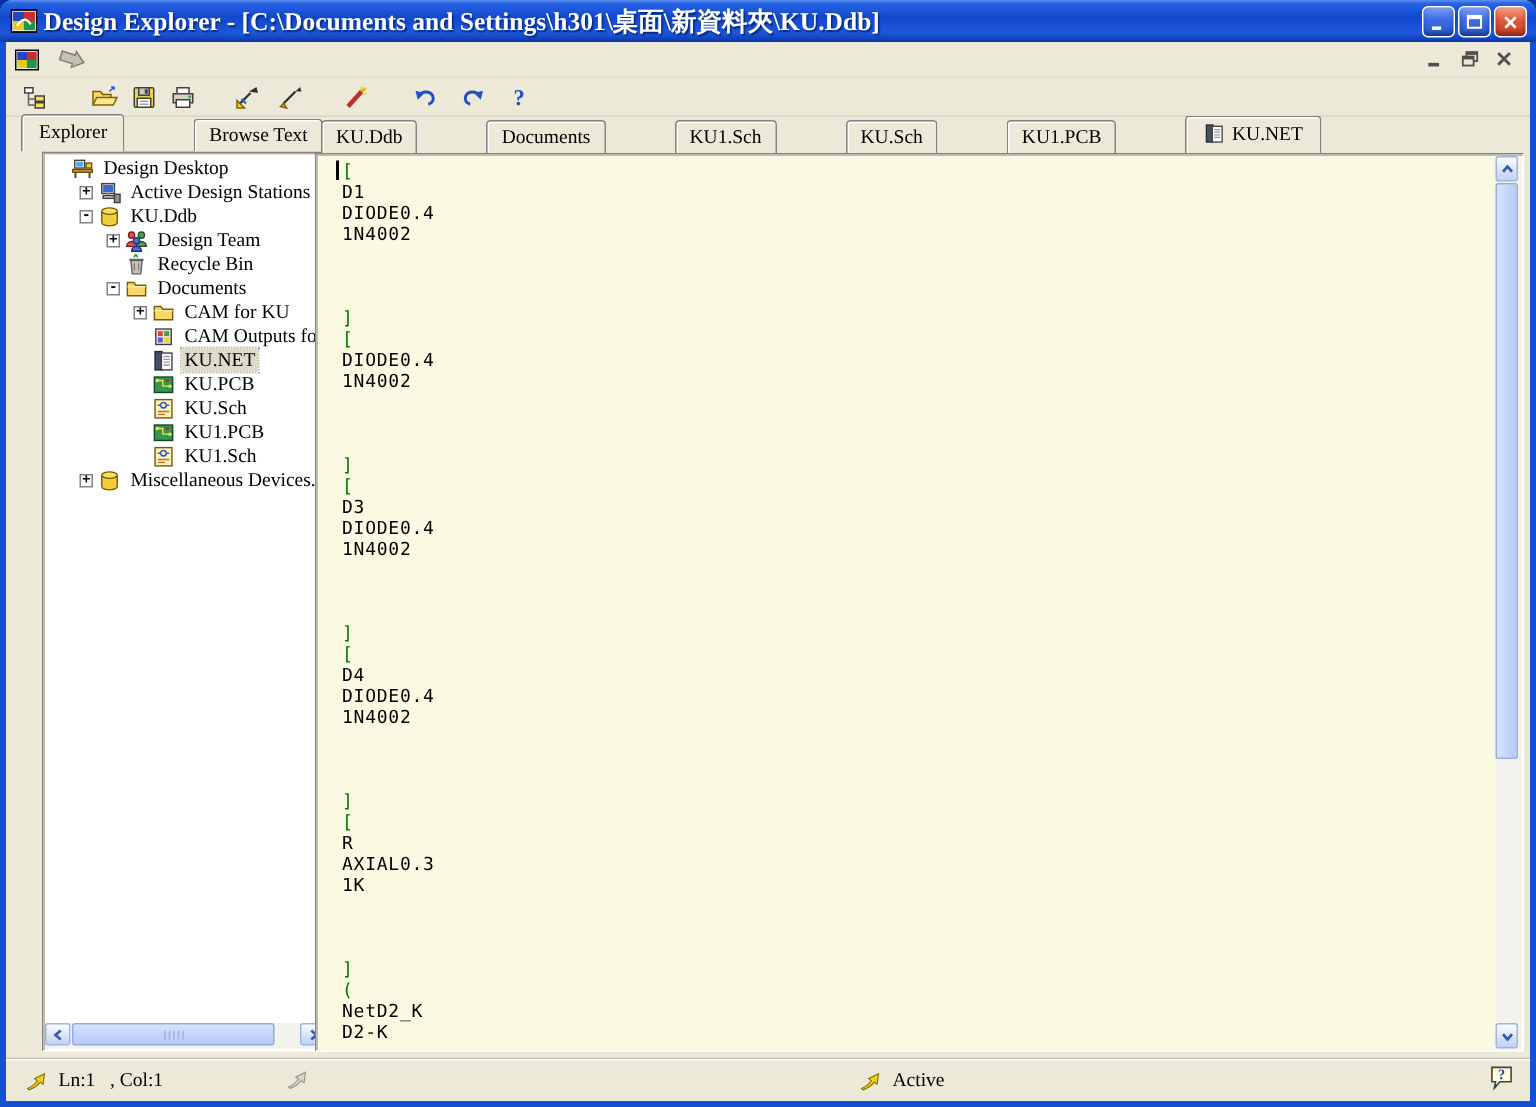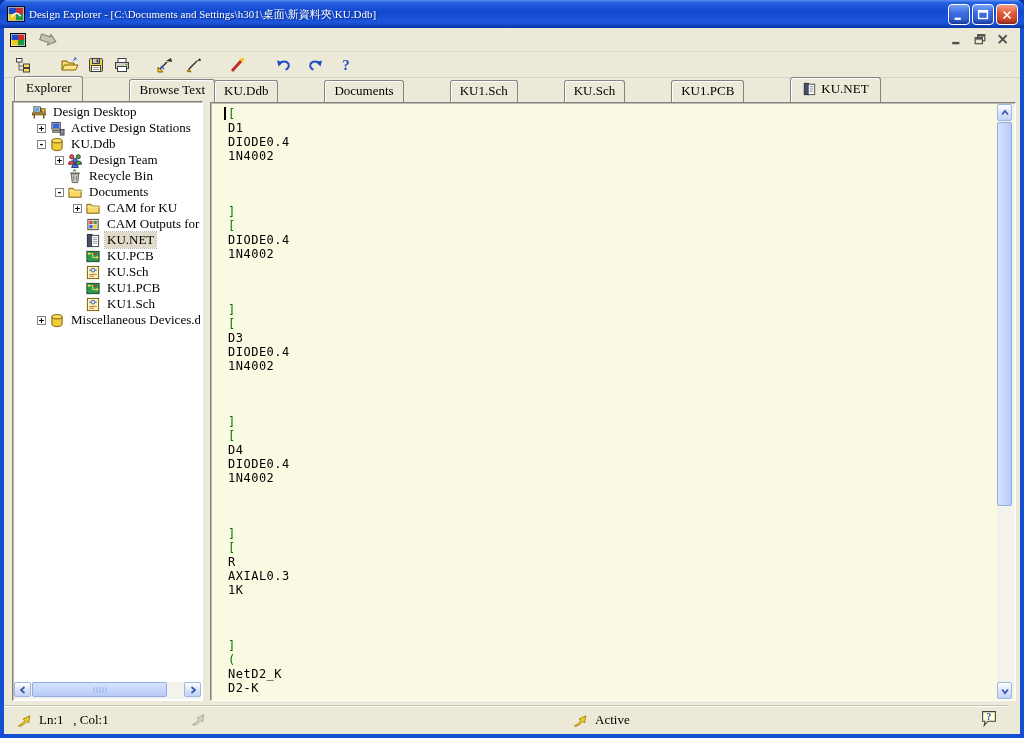--- a/index.html
+++ b/index.html
@@ -5,21 +5,21 @@
   * { box-sizing: border-box; margin:0; padding:0; }
   html,body { width:1024px; height:738px; overflow:hidden; background:#0A2FA0; }
   body { font-family:"Liberation Serif","DejaVu Serif",serif; position:relative; font-size:13px; }
   #window { position:absolute; inset:0; background:#ECE9D8; border-left:4px solid #1450D4; border-right:4px solid #1450D4; border-bottom:4px solid #1450D4; border-radius:8px 8px 0 0; }
 
   
   #titlebar { position:absolute; left:-4px; right:-4px; top:0; height:28px;
     background:linear-gradient(180deg,#5E90F0 0%,#2864E4 8%,#1248CE 40%,#1D56DC 80%,#0A36A4 100%);
     border-radius:8px 8px 0 0; display:flex; align-items:center; color:#fff; }
   #titlebar .ic { width:18px; height:18px; margin:0 4px 0 7px; }
-  #title-text { font-weight:normal; font-size:11px; text-shadow:1px 1px 1px #06287E; white-space:nowrap; overflow:hidden; flex:1; }
+  #title-text { font-weight:bold; font-size:17px; text-shadow:1px 1px 1px #06287E; white-space:nowrap; overflow:hidden; flex:1; }
   .winbtns { display:flex; gap:2px; margin-right:6px; }
   .winbtn { width:22px; height:21px; border-radius:4px; border:1px solid #fff; position:relative;
     background:linear-gradient(180deg,#7CA2F4 0%,#3E6EE8 40%,#2854C8 100%); box-shadow:inset 0 -2px 3px rgba(0,0,40,.35); }
   .winbtn.close { background:linear-gradient(180deg,#F4A088 0%,#E05A38 45%,#C23A1E 100%); }
   .winbtn svg { position:absolute; inset:3px; }
 
   
   #menurow { position:absolute; left:0; right:0; top:28px; height:24px; background:#ECE9D8; display:flex; align-items:center; border-bottom:1px solid #E2DECE; }
   #menurow .ic.appsmall { width:16px; height:16px; margin:0 8px 0 6px; }
   .arrow-btn { width:26px; height:18px; margin-right:10px; display:flex; align-items:center; justify-content:center; }
@@ -41,21 +41,21 @@
   
   .tabbar { position:absolute; display:flex; align-items:flex-end;gap:47px; }
   .tab { position:relative; padding:2px 9px 3px; background:#ECE9D8; border:1px solid #848284; border-bottom:none;
     border-top-left-radius:3px; border-top-right-radius:3px; box-shadow:inset 1px 1px 0 #fff; margin-right:-1px;
     font-size:13px; white-space:nowrap; display:flex; align-items:center; gap:4px; }
   .tab.active { padding:3px 11px 5px; z-index:3; background:#ECE9D8; }
   .tab .ic { width:15px; height:14px; }
 
   
   #left-tabs-row { left:10px; top:81px; height:20px; z-index:2; }
-  #tree-box { position:absolute; left:8px; top:101px; width:191px; height:600px; background:#fff; }
+  #tree-box { position:absolute; left:24px; top:101px; width:191px; height:600px; background:#fff; }
   #tree-view { position:absolute; left:2px; top:2px; right:2px; bottom:19px; overflow:hidden; }
   .tree-row { height:16px; display:flex; align-items:center; white-space:nowrap; font-size:13px; }
   .expander { width:9px; height:9px; border:1px solid #848284; background:#fff; font:bold 9px/7px "DejaVu Sans Mono",monospace; text-align:center; margin-right:3px; flex:none; color:#000; }
   .expander-spacer { width:12px; flex:none; }
   .tree-row .ic { width:16px; height:15px; margin-right:4px; flex:none; }
   .tree-label { padding:0 2px; }
   .tree-label.sel { background:#DFDACA; outline:1px dotted #B8B4A4; }
 
   
   .sb-btn { position:absolute; background:linear-gradient(180deg,#FEFEFF,#D6E1F9 60%,#C2D3F8); border:1px solid #9EB6E4; border-radius:2px; display:flex; align-items:center; justify-content:center; }
@@ -68,21 +68,21 @@
   
   #doc-tabs-row { left:210px; top:80px; height:22px; z-index:2; }
   #editor-box { position:absolute; left:206px; top:102px; width:806px; height:599px; background:#FAFAE2; }
   #editor-lines { position:absolute; left:1px; top:1px; right:18px; bottom:1px; overflow:hidden; padding:3px 0 0 16px;
     font-family:"DejaVu Sans Mono","Liberation Mono",monospace; font-size:12px; letter-spacing:0.5px; color:#000; }
   .eline { height:14px; line-height:14px; white-space:pre; }
   .eline.sym { color:#007800; }
   #cursor { position:absolute; left:13px; top:4px; width:2px; height:13px; background:#000; }
 
   
-  #statusbar { position:absolute; left:0; right:12px; bottom:0; height:29px; background:#ECE9D8; border-top:1px solid #C8C4B4; box-shadow:inset 0 1px 0 #fff; font-size:13px; }
+  #statusbar { position:absolute; left:0; right:0; bottom:0; height:29px; background:#ECE9D8; border-top:1px solid #C8C4B4; box-shadow:inset 0 1px 0 #fff; font-size:13px; }
   .status-item { position:absolute; top:6px; display:flex; align-items:center; gap:6px; white-space:pre; }
   .status-item .ic { width:17px; height:15px; }
 </style>
 </head>
 <body>
 
 <div id="window">
 
   <div id="titlebar">
     <span class="ic">

